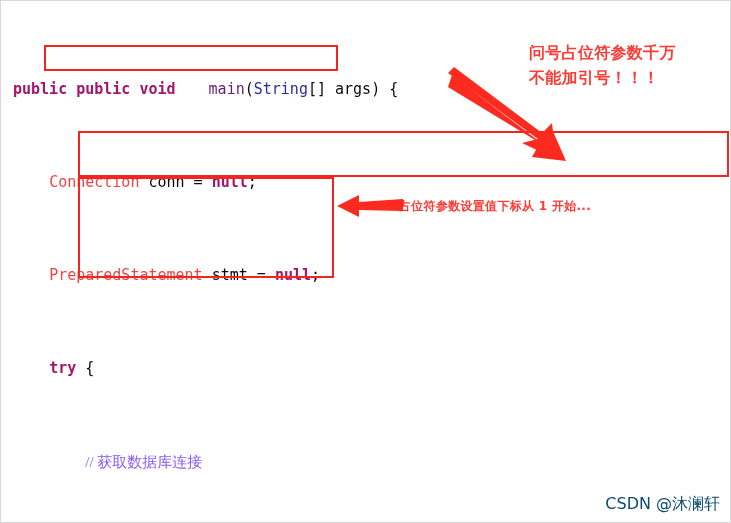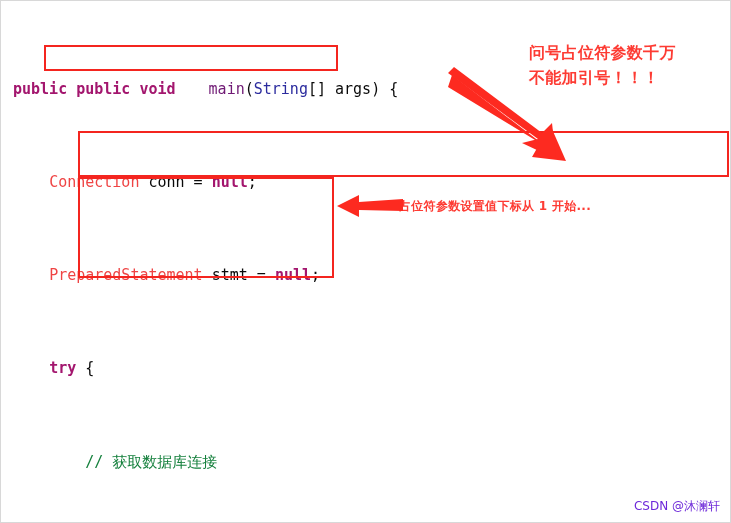--- a/index.html
+++ b/index.html
@@ -35,21 +35,21 @@
     height: 23.3px;
     white-space: pre;
     padding-left: 12px;
   }
 
   
   .kw      { color: #a3166e; font-weight: bold; margin-top: 44px; }     
   .type    { color: #ef4444; }                         
   .cls     { color: #2b2b9e; }                         
   .mth     { color: #701a75; padding-left: 24px; }                         
-  .cmt     { color: #15803d; }                         
+  .cmt     { color: #8b5cf6; font-family: Liberation Serif, serif; }                         
   .plain   { color: #0a0a0a; }
 
   
   .redbox {
     position: absolute;
     border: 2px solid #f4251f;
     box-sizing: border-box;
     pointer-events: none;
     background: transparent;
   }
@@ -86,22 +86,22 @@
     overflow: visible;
   }
   #arrow-diagonal { left: 447px; top: 72px;  width: 200px; height: 90px; }
   #arrow-left     { left: 336px; top: 192px; width: 66px;  height: 26px; }
 
   
   #watermark {
     position: absolute;
     right: 10px;
     bottom: 7px;
-    color: #6d28d9;
-    font-size: 12px;
+    color: #0c4a6e;
+    font-size: 16px;
     font-family: "DejaVu Sans", "Liberation Sans", sans-serif;
     white-space: pre;
   }
 </style>
 </head>
 <body>
 
 <div id="screen">
 
   <div id="code">

